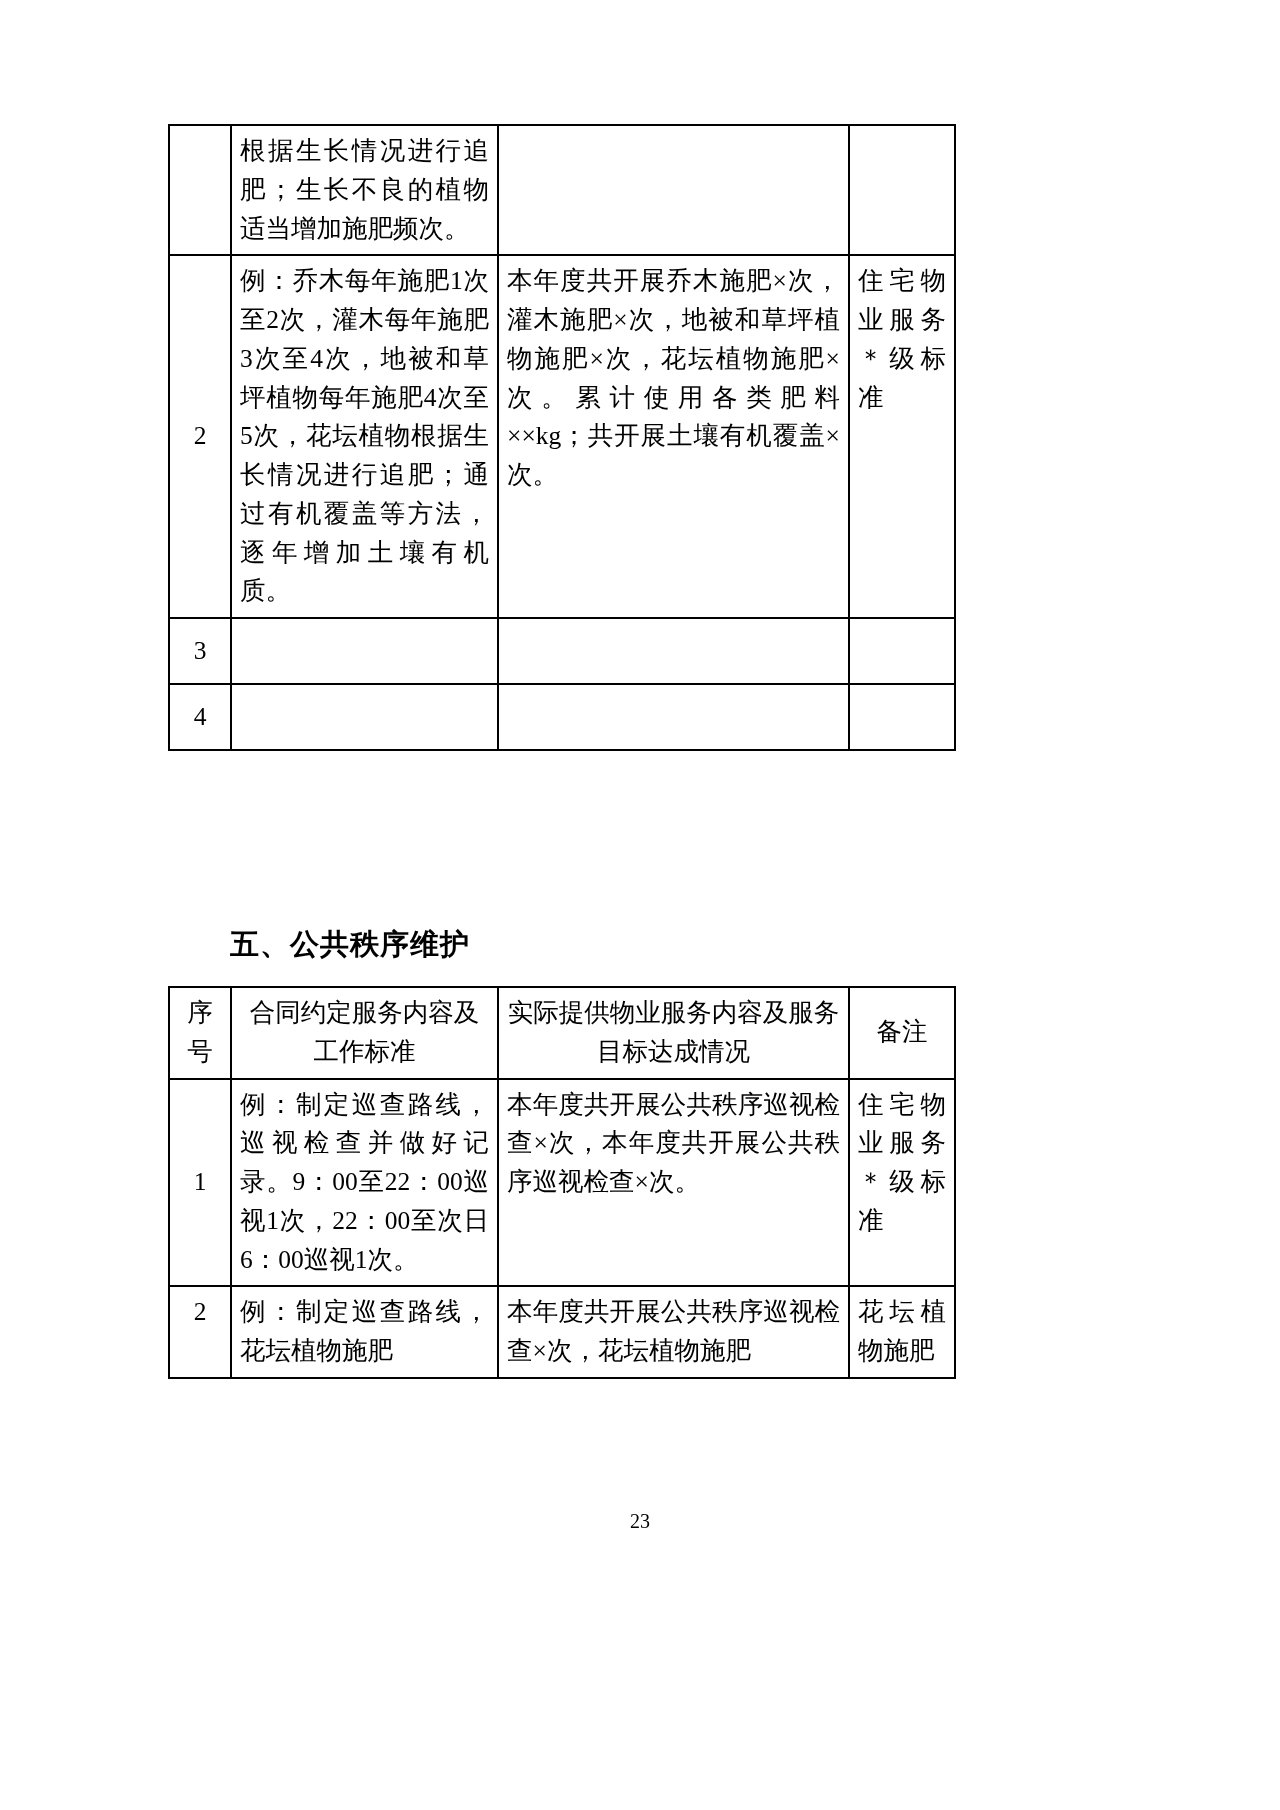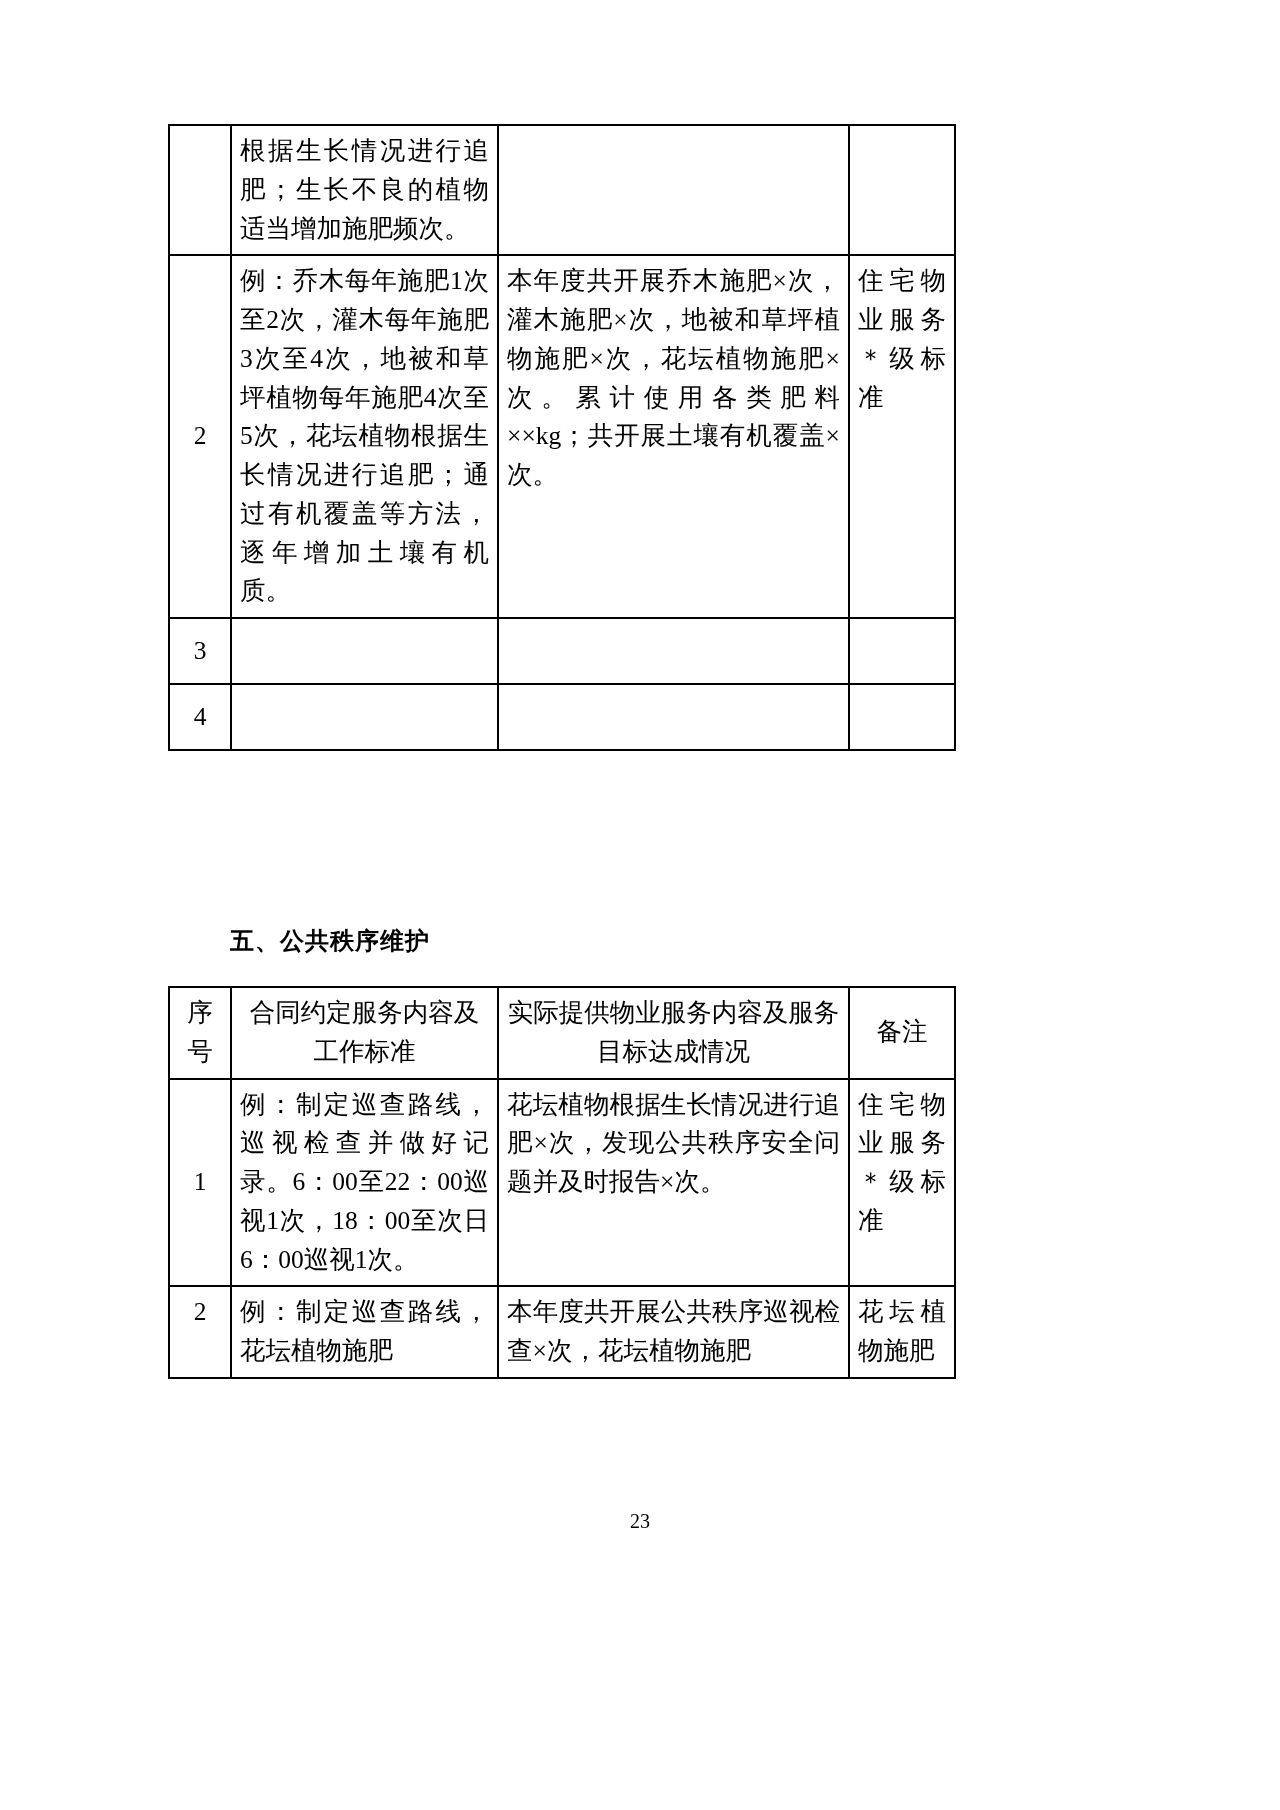--- a/index.html
+++ b/index.html
@@ -52,21 +52,21 @@
     position: absolute;
     left: 168px;
     top: 124px;
     width: 786px;
   }
   
   #section-heading {
     position: absolute;
     left: 230px;
     top: 925px;
-    font-size: 24px;
+    font-size: 29px;
     font-weight: bold;
     letter-spacing: 1px;
     font-family: "Liberation Serif", serif;
   }
   
   #table-order {
     position: absolute;
     left: 168px;
     top: 986px;
     width: 786px;
@@ -135,22 +135,22 @@
     </colgroup>
     <tbody>
       <tr class="hdr">
         <td>序号</td>
         <td>合同约定服务内容及工作标准</td>
         <td>实际提供物业服务内容及服务目标达成情况</td>
         <td>备注</td>
       </tr>
       <tr>
         <td class="cell-num">1</td>
-        <td class="cell-body just-two">例：制定巡查路线，巡视检查并做好记录。6：00至22：00巡视1次，18：00至次日6：00巡视1次。</td>
-        <td class="cell-body just-two" style="vertical-align:top">花坛植物根据生长情况进行追肥×次，发现公共秩序安全问题并及时报告×次。</td>
+        <td class="cell-body just-two">例：制定巡查路线，巡视检查并做好记录。9：00至22：00巡视1次，22：00至次日6：00巡视1次。</td>
+        <td class="cell-body just-two" style="vertical-align:top">本年度共开展公共秩序巡视检查×次，本年度共开展公共秩序巡视检查×次。</td>
         <td class="cell-body just-two" style="vertical-align:top">住宅物业服务＊级标准</td>
       </tr>
       <tr>
         <td class="cell-num" style="vertical-align:top">2</td>
         <td class="cell-body just-two" style="vertical-align:top">例：制定巡查路线，花坛植物施肥</td>
         <td class="cell-body just-two" style="vertical-align:top">本年度共开展公共秩序巡视检查×次，花坛植物施肥</td>
         <td class="cell-body just-two" style="vertical-align:top">花坛植物施肥</td>
       </tr>
     </tbody>
   </table>

